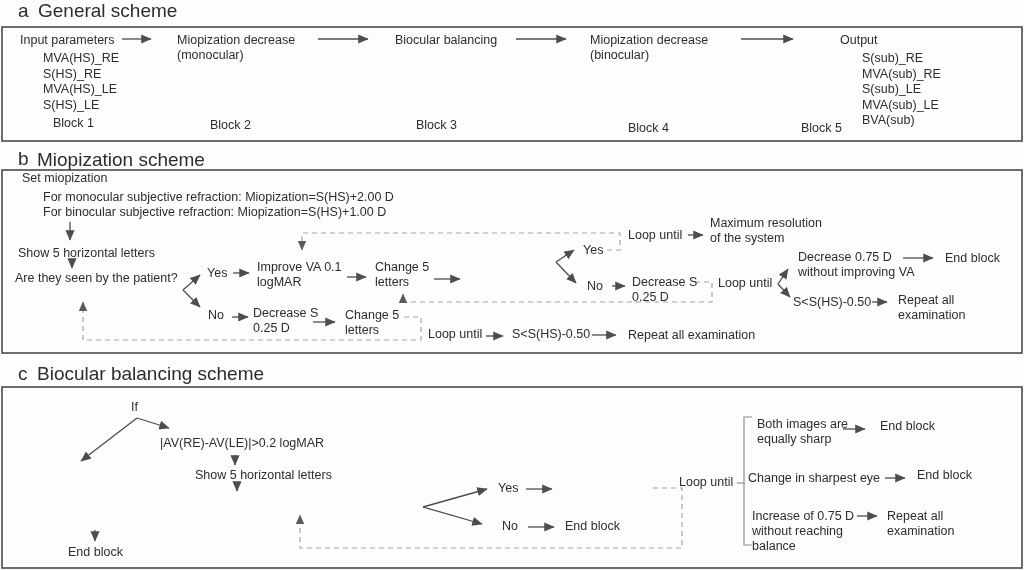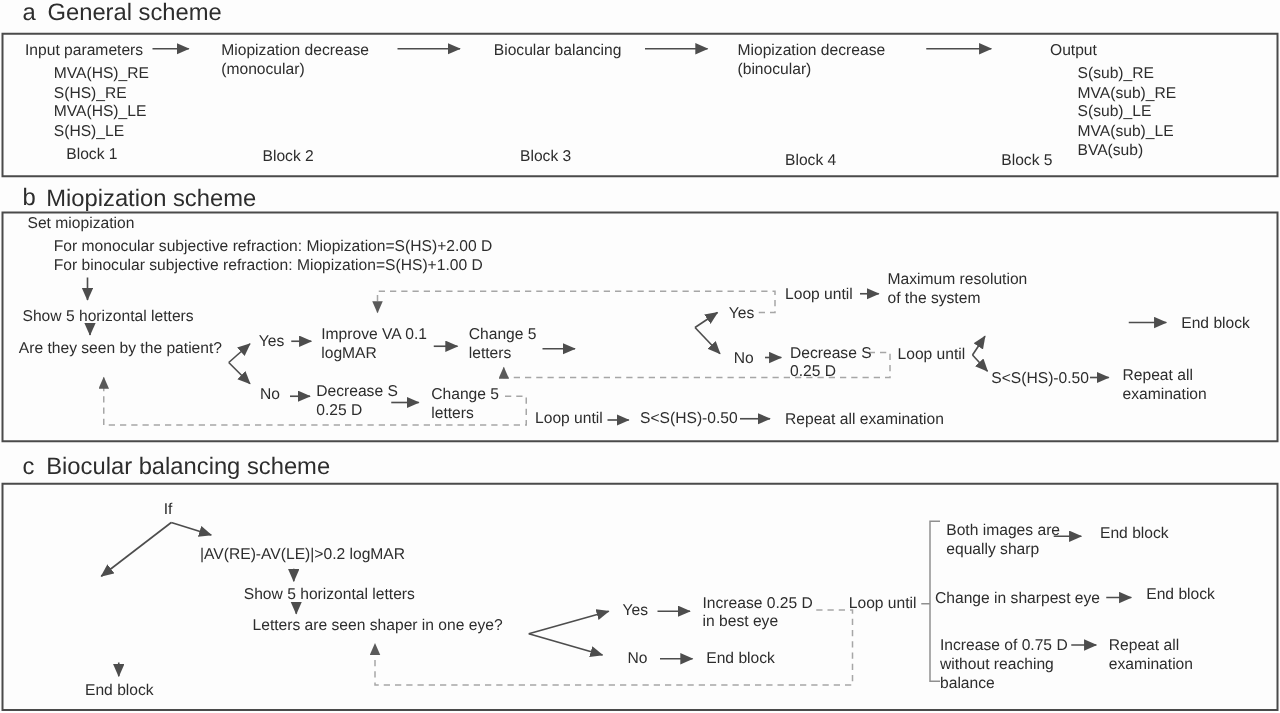--- a/index.html
+++ b/index.html
@@ -156,20 +156,24 @@
   <div class="t" style="left:710px;top:216px">
     <span class="ln">Maximum resolution</span>
     <span class="ln">of the system</span>
   </div>
 
   <div class="t" style="left:632px;top:275px">
     <span class="ln">Decrease S</span>
     <span class="ln">0.25 D</span>
   </div>
   <div class="t" style="left:718px;top:276px">Loop until</div>
+  <div class="t" style="left:798px;top:250px">
+    <span class="ln">Decrease 0.75 D</span>
+    <span class="ln">without improving VA</span>
+  </div>
   <div class="t" style="left:945px;top:251px">End block</div>
   <div class="t" style="left:793px;top:295px">S&lt;S(HS)-0.50</div>
   <div class="t" style="left:898px;top:293px">
     <span class="ln">Repeat all</span>
     <span class="ln">examination</span>
   </div>
 
   <div class="t" style="left:253px;top:306px">
     <span class="ln">Decrease S</span>
     <span class="ln">0.25 D</span>
@@ -183,27 +187,22 @@
   <div class="t" style="left:628px;top:328px">Repeat all examination</div>
 
   <div class="t panel-label" style="left:18px;top:364px">c</div>
   <div class="t panel-title" style="left:37px;top:366px">Biocular balancing scheme</div>
 
   <div class="t" style="left:131px;top:400px">If</div>
   <div class="t" style="left:68px;top:545px">End block</div>
 
   <div class="t" style="left:160px;top:436px">|AV(RE)-AV(LE)|&gt;0.2 logMAR</div>
   <div class="t" style="left:195px;top:468px">Show 5 horizontal letters</div>
-  <div class="t" style="left:202px;top:493px">Letters are seen shaper in one eye?</div>
 
   <div class="t" style="left:498px;top:481px">Yes</div>
-  <div class="t" style="left:562px;top:475px">
-    <span class="ln">Increase 0.25 D</span>
-    <span class="ln">in best eye</span>
-  </div>
   <div class="t" style="left:502px;top:519px">No</div>
   <div class="t" style="left:565px;top:519px">End block</div>
 
   <div class="t" style="left:679px;top:475px">Loop until</div>
   <div class="t" style="left:757px;top:417px">
     <span class="ln">Both images are</span>
     <span class="ln">equally sharp</span>
   </div>
   <div class="t" style="left:880px;top:419px">End block</div>
   <div class="t" style="left:748px;top:471px">Change in sharpest eye</div>

